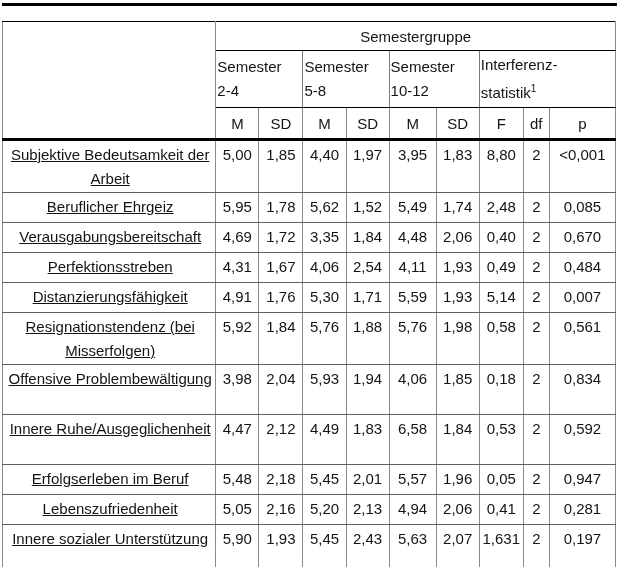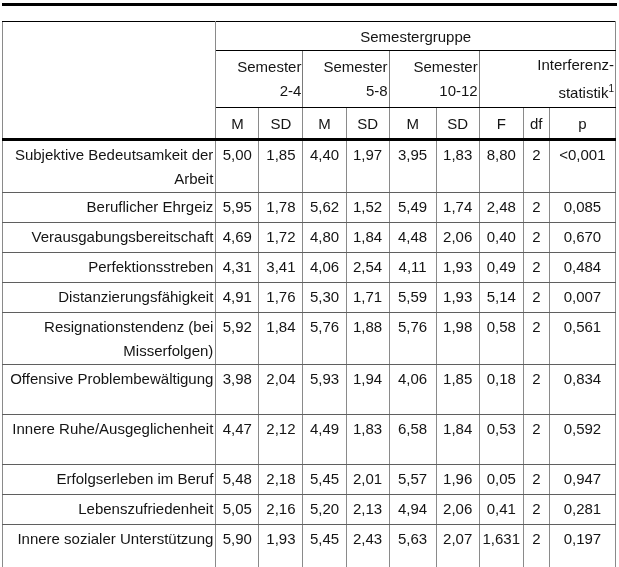--- a/index.html
+++ b/index.html
@@ -12,29 +12,29 @@
           border-top:1px solid #000; border-left:1px solid #8a8a8a; border-right:1px solid #8a8a8a;
           font-size:15px; color:#141414; }
   col.c-label { width:213px; }
   col.c1 { width:43px; } col.c2 { width:44px; } col.c3 { width:43px; }
   col.c4 { width:43px; } col.c5 { width:47px; } col.c6 { width:43px; }
   col.c7 { width:44px; } col.c8 { width:26px; } col.c9 { width:66px; }
 
   th { font-weight:normal; }
   .corner { border-right:1px solid #8a8a8a; border-bottom:3px solid #000; }
   .group-hdr { height:26px; text-align:center; vertical-align:middle; border-bottom:1px solid #000; }
-  .r-sem th { height:54px; text-align:right; vertical-align:middle; line-height:24px;
+  .r-sem th { height:54px; text-align:left; vertical-align:middle; line-height:24px;
               border-bottom:1px solid #000; border-left:1px solid #7a7a7a; }
   .r-msd th { height:28px; text-align:center; vertical-align:middle;
               border-bottom:3px solid #000; border-left:1px solid #8a8a8a; }
   .hline { display:block; }
 
   tbody td { border-left:1px solid #8a8a8a; border-bottom:1px solid #5f5f5f;
              vertical-align:top; text-align:center; padding-top:2px; line-height:24px; }
-  tbody td.lab { text-align:right; padding-left:4px; padding-right:2px; }
+  tbody td.lab { text-align:center; padding-left:4px; padding-right:2px;text-decoration:underline; }
   tr.h1 td { height:26px; }
   tr.h2 td { height:46px; }
   tbody tr:last-child td { border-bottom:none; }
 
   .footnote { margin-top:1px; border-top:1px solid #000; border-bottom:2px solid #a8a8a8;
               font-family:"Liberation Serif", serif; font-size:12px; color:#111;
               padding:3px 2px 4px 2px; white-space:nowrap; }
   sup { font-size:10px; }
 </style>
 </head>
@@ -112,32 +112,32 @@
           <td>5,49</td>
           <td>1,74</td>
           <td>2,48</td>
           <td>2</td>
           <td>0,085</td>
         </tr>
         <tr class="h1">
           <td class="lab">Verausgabungsbereitschaft</td>
           <td>4,69</td>
           <td>1,72</td>
-          <td>4,80</td>
+          <td>3,35</td>
           <td>1,84</td>
           <td>4,48</td>
           <td>2,06</td>
           <td>0,40</td>
           <td>2</td>
           <td>0,670</td>
         </tr>
         <tr class="h1">
           <td class="lab">Perfektionsstreben</td>
           <td>4,31</td>
-          <td>3,41</td>
+          <td>1,67</td>
           <td>4,06</td>
           <td>2,54</td>
           <td>4,11</td>
           <td>1,93</td>
           <td>0,49</td>
           <td>2</td>
           <td>0,484</td>
         </tr>
         <tr class="h1">
           <td class="lab">Distanzierungsfähigkeit</td>

